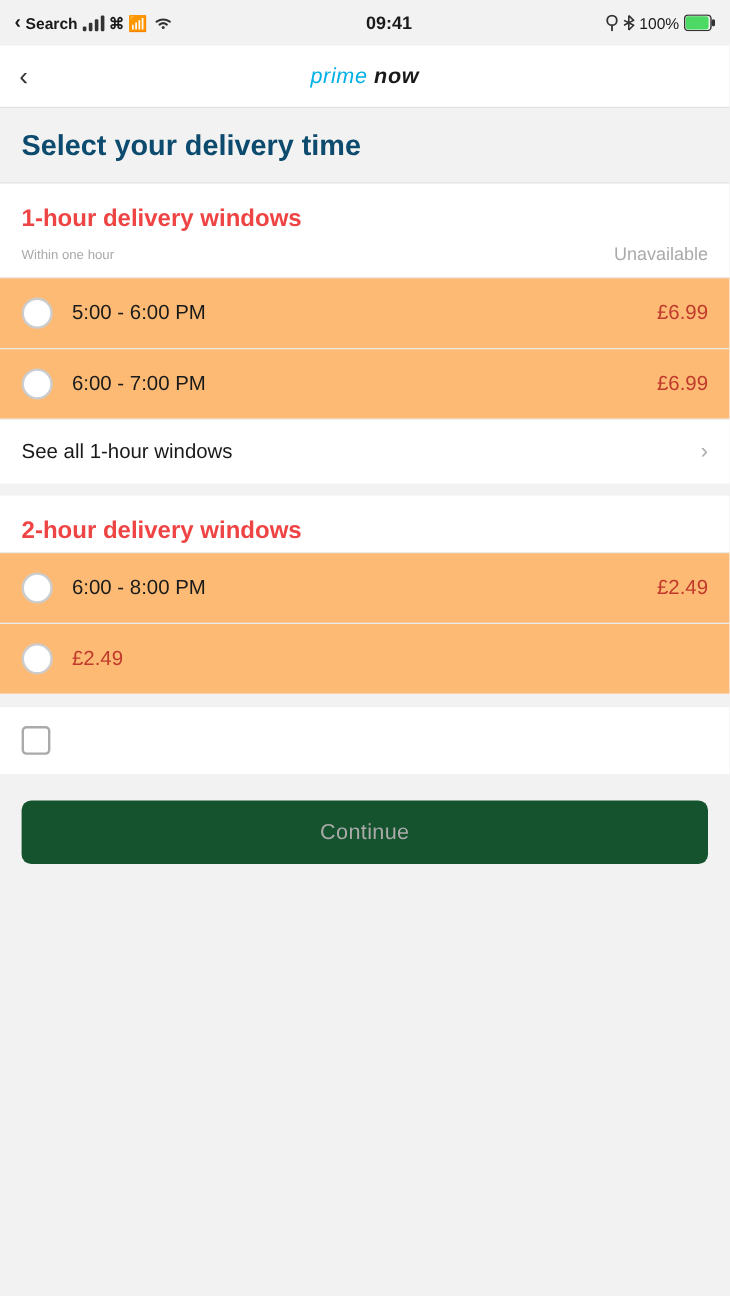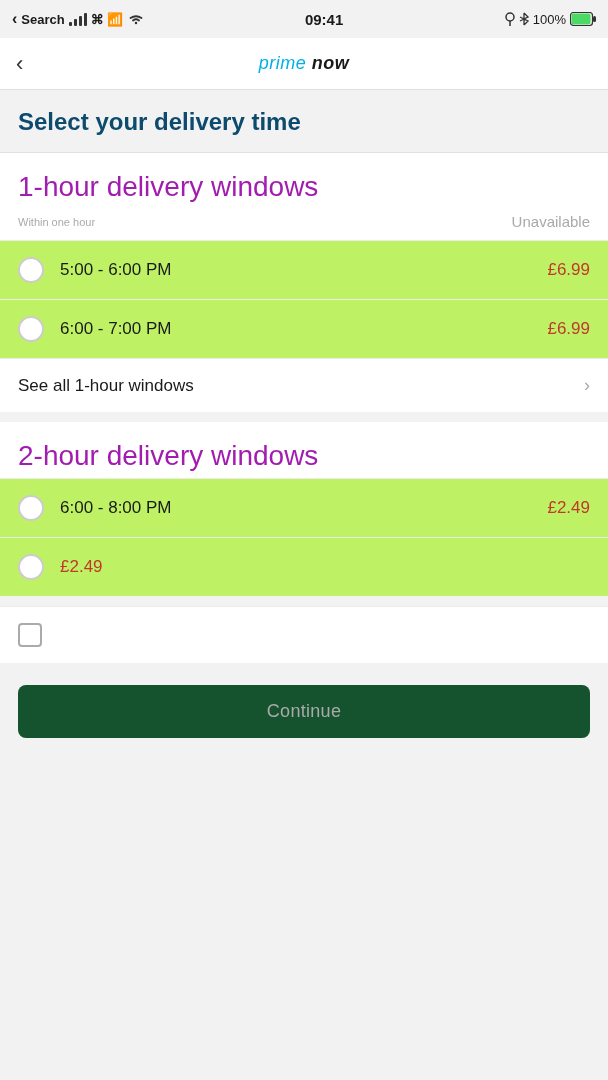--- a/index.html
+++ b/index.html
@@ -87,23 +87,23 @@
     }
 
     
     .delivery-section {
       background: #ffffff;
       margin-top: 0;
     }
 
     .section-header {
       padding: 18px 18px 6px 18px;
-      font-size: 28px;
-      font-weight: 400;
-      color: #a21caf;
+      font-size: 20px;
+      font-weight: 700;
+      color: #ef4444;
     }
 
     .section-subheader {
       display: flex;
       justify-content: space-between;
       align-items: center;
       padding: 4px 18px 10px 18px;
     }
     .subheader-label {
       font-size: 11px;
@@ -112,21 +112,21 @@
     .subheader-status {
       font-size: 15px;
       color: #aaa;
     }
 
     .delivery-option {
       display: flex;
       align-items: center;
       padding: 16px 18px;
       border-top: 1px solid #ebebeb;
-      background: #bef264;
+      background: #fdba74;
       cursor: pointer;
     }
 
     .radio-btn {
       width: 26px;
       height: 26px;
       border-radius: 50%;
       border: 2px solid #ccc;
       background: #ffffff;
       margin-right: 16px;

